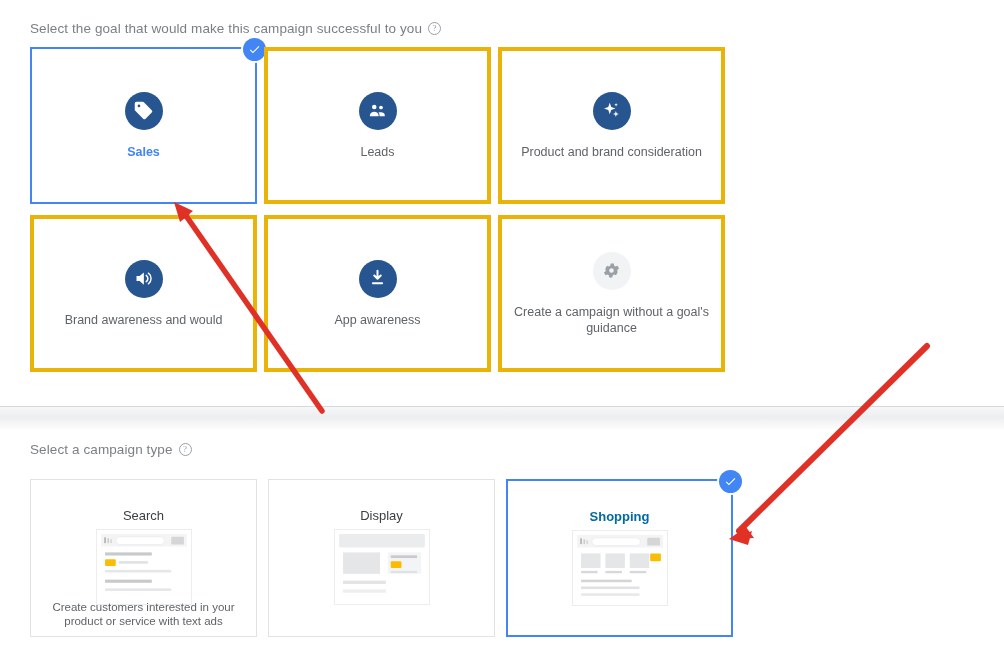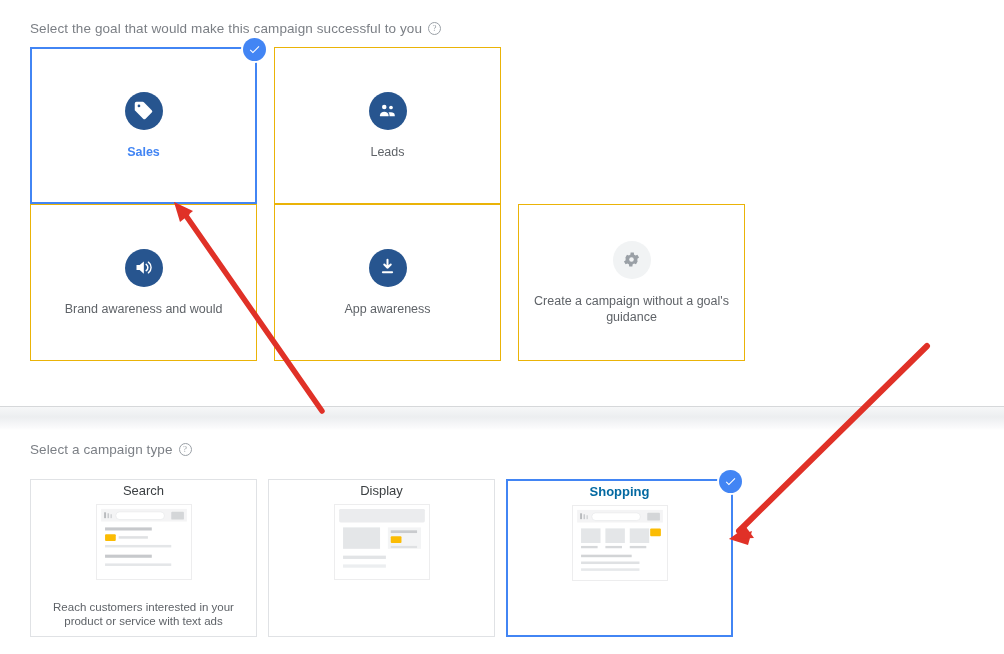--- a/index.html
+++ b/index.html
@@ -21,25 +21,25 @@
   .help-icon {
     width: 13px; height: 13px; border-radius: 50%;
     border: 1px solid #9aa0a6; color: #9aa0a6;
     font-size: 9px; line-height: 11px; text-align: center;
     font-family: "Liberation Serif", serif;
     display: inline-block;
   }
 
   
   #goal-grid { position: absolute; left: 30px; top: 47px; width: 940px; }
-  .goal-row { display: flex; gap: 17px; }
+  .goal-row { display: flex; gap: 7px; margin-bottom: 11px; }
   .goal-card {
     position: relative;
     width: 227px; height: 157px;
-    border: 1px solid #eab308; background: #fff;
+    border: 4px solid #eab308; background: #fff;
     display: flex; flex-direction: column;
     align-items: center; justify-content: center;
     cursor: pointer;
   }
   .goal-card.selected { border: 2px solid #4285f4; }
   .goal-icon {
     width: 38px; height: 38px; border-radius: 50%;
     background: #27558f;
     display: flex; align-items: center; justify-content: center;
     margin-bottom: 14px;
@@ -70,21 +70,21 @@
   }
 
   
   #type-grid { position: absolute; left: 30px; top: 479px; }
   .type-row { display: flex; gap: 11px; }
   .type-card {
     position: relative;
     width: 227px; height: 158px;
     border: 1px solid #e0e2e5; background: #fff;
     display: flex; flex-direction: column; align-items: center;
-    padding-top: 3px; cursor: pointer;
+    padding-top: 28px; cursor: pointer;
   }
   .type-card.selected { border: 2px solid #4285f4; }
   .type-title {
     font-size: 13px; color: #3c4043; margin-bottom: 6px; text-align: center;
   }
   .type-card.selected .type-title { color: #0369a1; font-weight: bold; }
   .type-desc {
     position: absolute; bottom: 8px; left: 8px; right: 8px;
     font-size: 11.5px; color: #5f6368; text-align: center; line-height: 14px;
   }
@@ -135,20 +135,30 @@
             <circle cx="8.3" cy="8" r="2.6" fill="#fff"></circle>
             <circle cx="16" cy="8.6" r="2.1" fill="#fff"></circle>
             <path d="M3.4 17.4c0-2.6 2.2-4 4.9-4s4.9 1.4 4.9 4v1.1H3.4z" fill="#fff"></path>
             <path d="M14.3 18.5v-1.2c0-1.2-.5-2.2-1.3-2.9 1-.3 2-.4 3-.4 2.3 0 4.3 1.1 4.3 3.3v1.2z" fill="#fff"></path>
           </svg>
         </div>
         <div class="goal-label">Leads</div>
       </div>
 
 
+      <div class="goal-card">
+        <div class="goal-icon">
+          <svg width="21" height="21" viewBox="0 0 24 24">
+            <path d="M10 3.2 11.7 8 16.5 9.7 11.7 11.4 10 16.2 8.3 11.4 3.5 9.7 8.3 8z" fill="#fff"></path>
+            <path d="M17 12.6l.9 2.5 2.5.9-2.5.9-.9 2.5-.9-2.5-2.5-.9 2.5-.9z" fill="#fff"></path>
+            <path d="M17.2 3.4l.55 1.55 1.55.55-1.55.55-.55 1.55-.55-1.55L15.1 5.5l1.55-.55z" fill="#fff"></path>
+          </svg>
+        </div>
+        <div class="goal-label">Product and brand consideration</div>
+      </div>
     </div>
 
     <div class="goal-row">
 
       <div class="goal-card">
         <div class="goal-icon">
           <svg width="21" height="21" viewBox="0 0 24 24">
             <path d="M4 9.2v5.6h3.6L12.4 19V5L7.6 9.2z" fill="#fff"></path>
             <path d="M15.1 8.4a4.4 4.4 0 0 1 0 7.2" stroke="#fff" stroke-width="1.8" fill="none" stroke-linecap="round"></path>
             <path d="M17.6 5.9a7.6 7.6 0 0 1 0 12.2" stroke="#fff" stroke-width="1.6" fill="none" stroke-linecap="round"></path>
@@ -199,21 +209,21 @@
           <rect x="13.5" y="9.5" width="1.6" height="4" fill="#d4d6d8"></rect>
           <rect x="19" y="7" width="50" height="8" rx="4" fill="#ffffff" stroke="#e6e7e9" stroke-width="0.7"></rect>
           <rect x="76" y="7" width="13" height="8" rx="1" fill="#d4d6d8"></rect>
           <rect x="8" y="23" width="48" height="3.2" fill="#c7c9cc"></rect>
           <rect x="8" y="30" width="11" height="7" rx="1" fill="#fbbc04"></rect>
           <rect x="22" y="32" width="30" height="2.6" fill="#dfe1e3"></rect>
           <rect x="8" y="41" width="68" height="2.6" fill="#e4e6e8"></rect>
           <rect x="8" y="51" width="48" height="3.2" fill="#c7c9cc"></rect>
           <rect x="8" y="60" width="68" height="2.6" fill="#e4e6e8"></rect>
         </svg>
-        <div class="type-desc">Reach customers interested in your product or service with text ads</div>
+        <div class="type-desc">Create customers interested in your product or service with text ads</div>
       </div>
 
       <div class="type-card">
         <div class="type-title">Display</div>
         <svg class="illus" viewBox="0 0 96 76">
           <rect x="0" y="0" width="96" height="76" fill="#ffffff"></rect>
           <rect x="4" y="4" width="88" height="14" rx="1.5" fill="#ebecee"></rect>
           <rect x="8" y="23" width="38" height="22" fill="#e4e6e8"></rect>
           <rect x="54" y="23" width="34" height="22" fill="#f3f4f5"></rect>
           <rect x="57" y="26" width="27" height="2.8" fill="#c9cbce"></rect>

